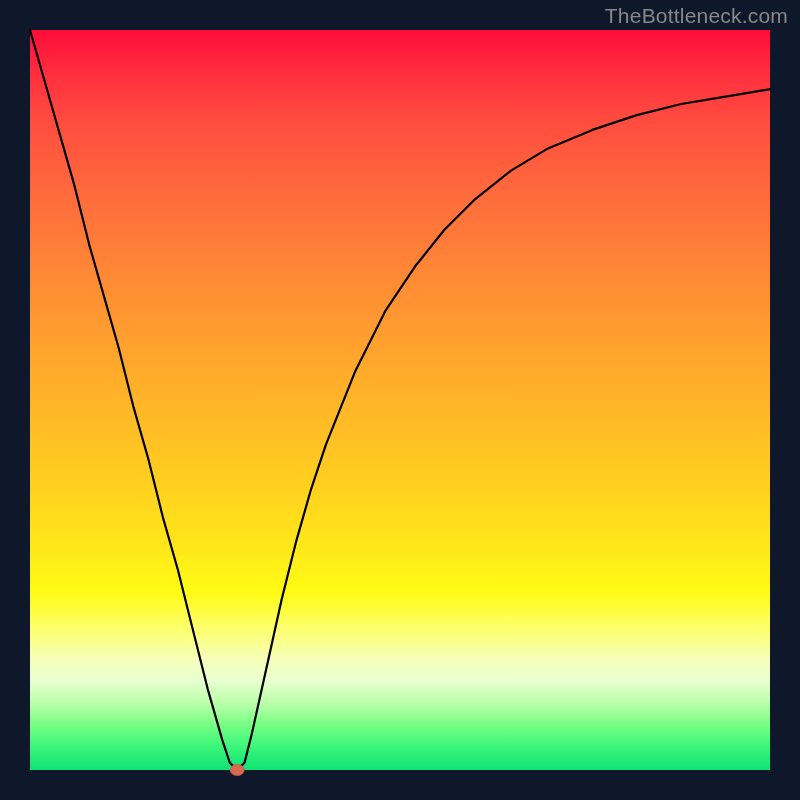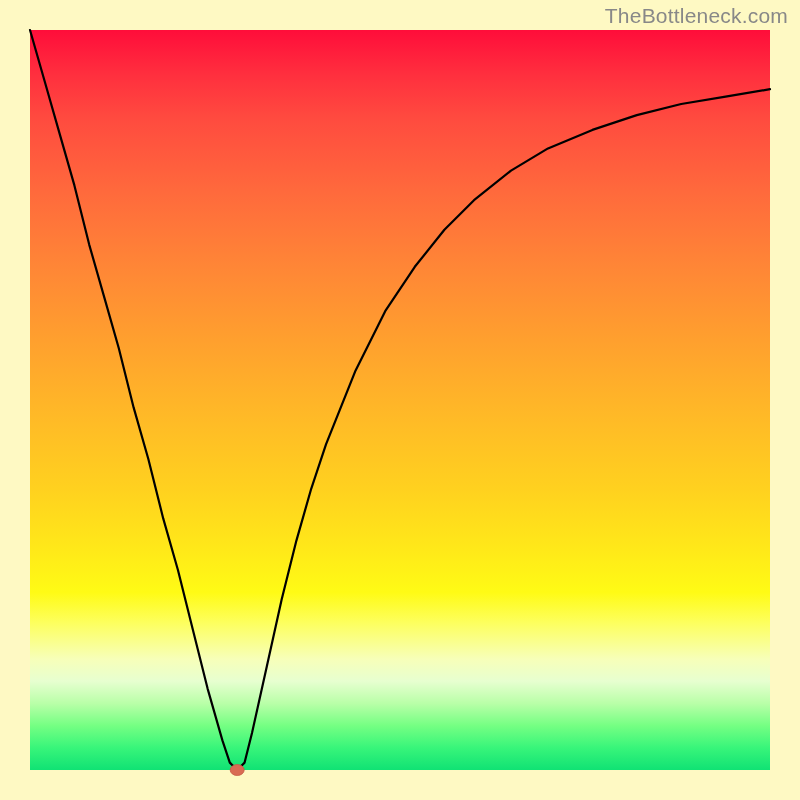--- a/index.html
+++ b/index.html
@@ -8,21 +8,21 @@
     width: 800px;
     height: 800px;
     overflow: hidden;
     background: #000;
     font-family: Arial, Helvetica, sans-serif;
   }
   .frame {
     position: relative;
     width: 800px;
     height: 800px;
-    background: #fef9c3;
+    background: #0f172a;
   }
   .plot-area {
     position: absolute;
     left: 30px;
     top: 30px;
     width: 740px;
     height: 740px;
     
     background: linear-gradient(to bottom,
       #ff0d3a 0%,

